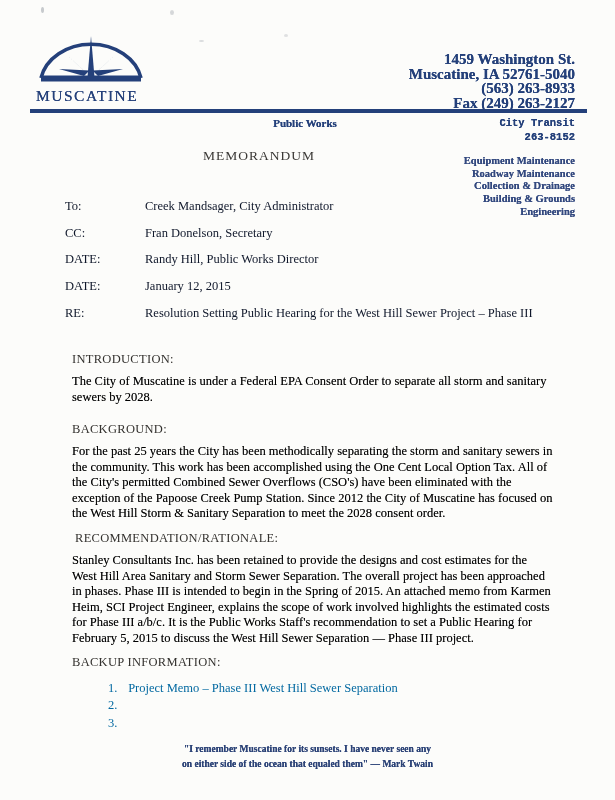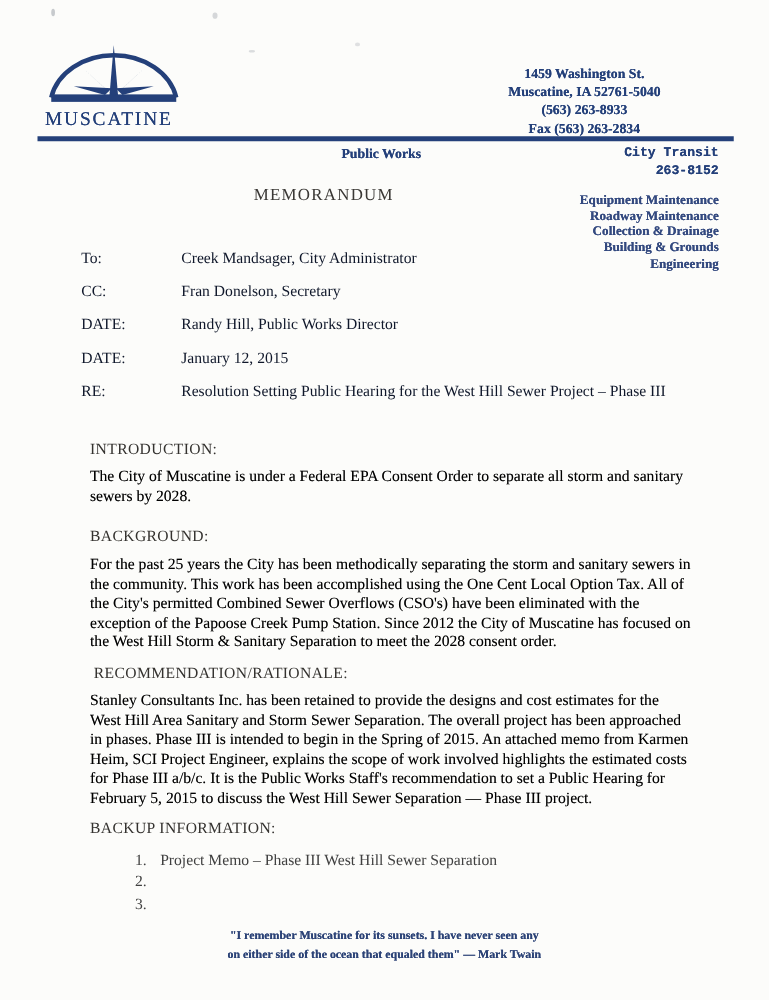--- a/index.html
+++ b/index.html
@@ -12,22 +12,22 @@
   }
   
   .emblem { position:absolute; left:38px; top:34px; }
   .logo-word {
     position:absolute; left:36px; top:87px; width:112px;
     font-size:15.5px; letter-spacing:1.5px; color:#24407a; font-weight:400;
     text-shadow:0 0 .5px #24407a;
   }
   .addr {
     position:absolute; left:360px; top:52px; width:215px;
-    text-align:center; color:#24407a; font-weight:bold;
-    font-size:11px; line-height:14.5px; text-shadow:0 0 .4px #24407a;
+    text-align:right; color:#24407a; font-weight:bold;
+    font-size:15px; line-height:14.5px; text-shadow:0 0 .4px #24407a;
   }
   .rule { position:absolute; left:30px; top:109px; width:557px; height:3.5px; background:#24407a; }
   .dept {
     position:absolute; left:230px; top:117px; width:150px; text-align:center;
     color:#24407a; font-weight:bold; font-size:11px; text-shadow:0 0 .4px #24407a;
   }
   .transit {
     position:absolute; left:430px; top:117px; width:145px; text-align:right;
     color:#24407a; font-weight:bold; font-size:10.5px; line-height:13.5px;
     text-shadow:0 0 .4px #24407a;
@@ -45,21 +45,21 @@
   }
   .fld { position:absolute; left:65px; font-size:12.5px; color:#0f172a; }
   .fld .lab { display:inline-block; width:80px; }
   .fld .val { position:absolute; left:80px; white-space:nowrap; }
   .sec-h { position:absolute; left:72px; font-size:12.5px; color:#34322f; letter-spacing:.3px; }
   .para {
     position:absolute; left:72px; width:482px;
     font-size:12.5px; line-height:15.6px; color:#000000;
     text-shadow:0 0 .35px rgba(40,40,40,.55);
   }
-  .bk-list { position:absolute; left:108px; font-size:12.5px; color:#404040; line-height:17.4px; }
+  .bk-list { position:absolute; left:108px; font-size:12.5px; color:#0369a1; line-height:17.4px; }
   .bk-item .num { display:inline-block; min-width:17px; }
   .quote {
     position:absolute; left:0; top:742px; width:615px; text-align:center;
     color:#2c4377; font-weight:bold; font-size:9.5px; line-height:15px;
     text-shadow:0 0 .4px #2c4377;
   }
   
   .speck { position:absolute; background:#9aa0a8; opacity:.55; border-radius:50%; }
   .s1 { left:41px; top:7px; width:3px; height:6px; }
   .s2 { left:170px; top:10px; width:4px; height:5px; opacity:.4; }
@@ -86,21 +86,21 @@
       <polygon points="46,42 51.5,36.5 21,35" fill="#24407a"></polygon>
       <polygon points="54.5,36.5 60,42 85,35" fill="#24407a"></polygon>
     </svg>
   </div>
   <div class="logo-word">MUSCATINE</div>
 
   <div class="addr">
     <div>1459 Washington St.</div>
     <div>Muscatine, IA 52761-5040</div>
     <div>(563) 263-8933</div>
-    <div>Fax (563) 263-2834</div>
+    <div>Fax (249) 263-2127</div>
   </div>
 
   <div class="rule"></div>
 
   <div class="dept">Public Works</div>
 
   <div class="transit">
     <div>City Transit</div>
     <div>263-8152</div>
   </div>

